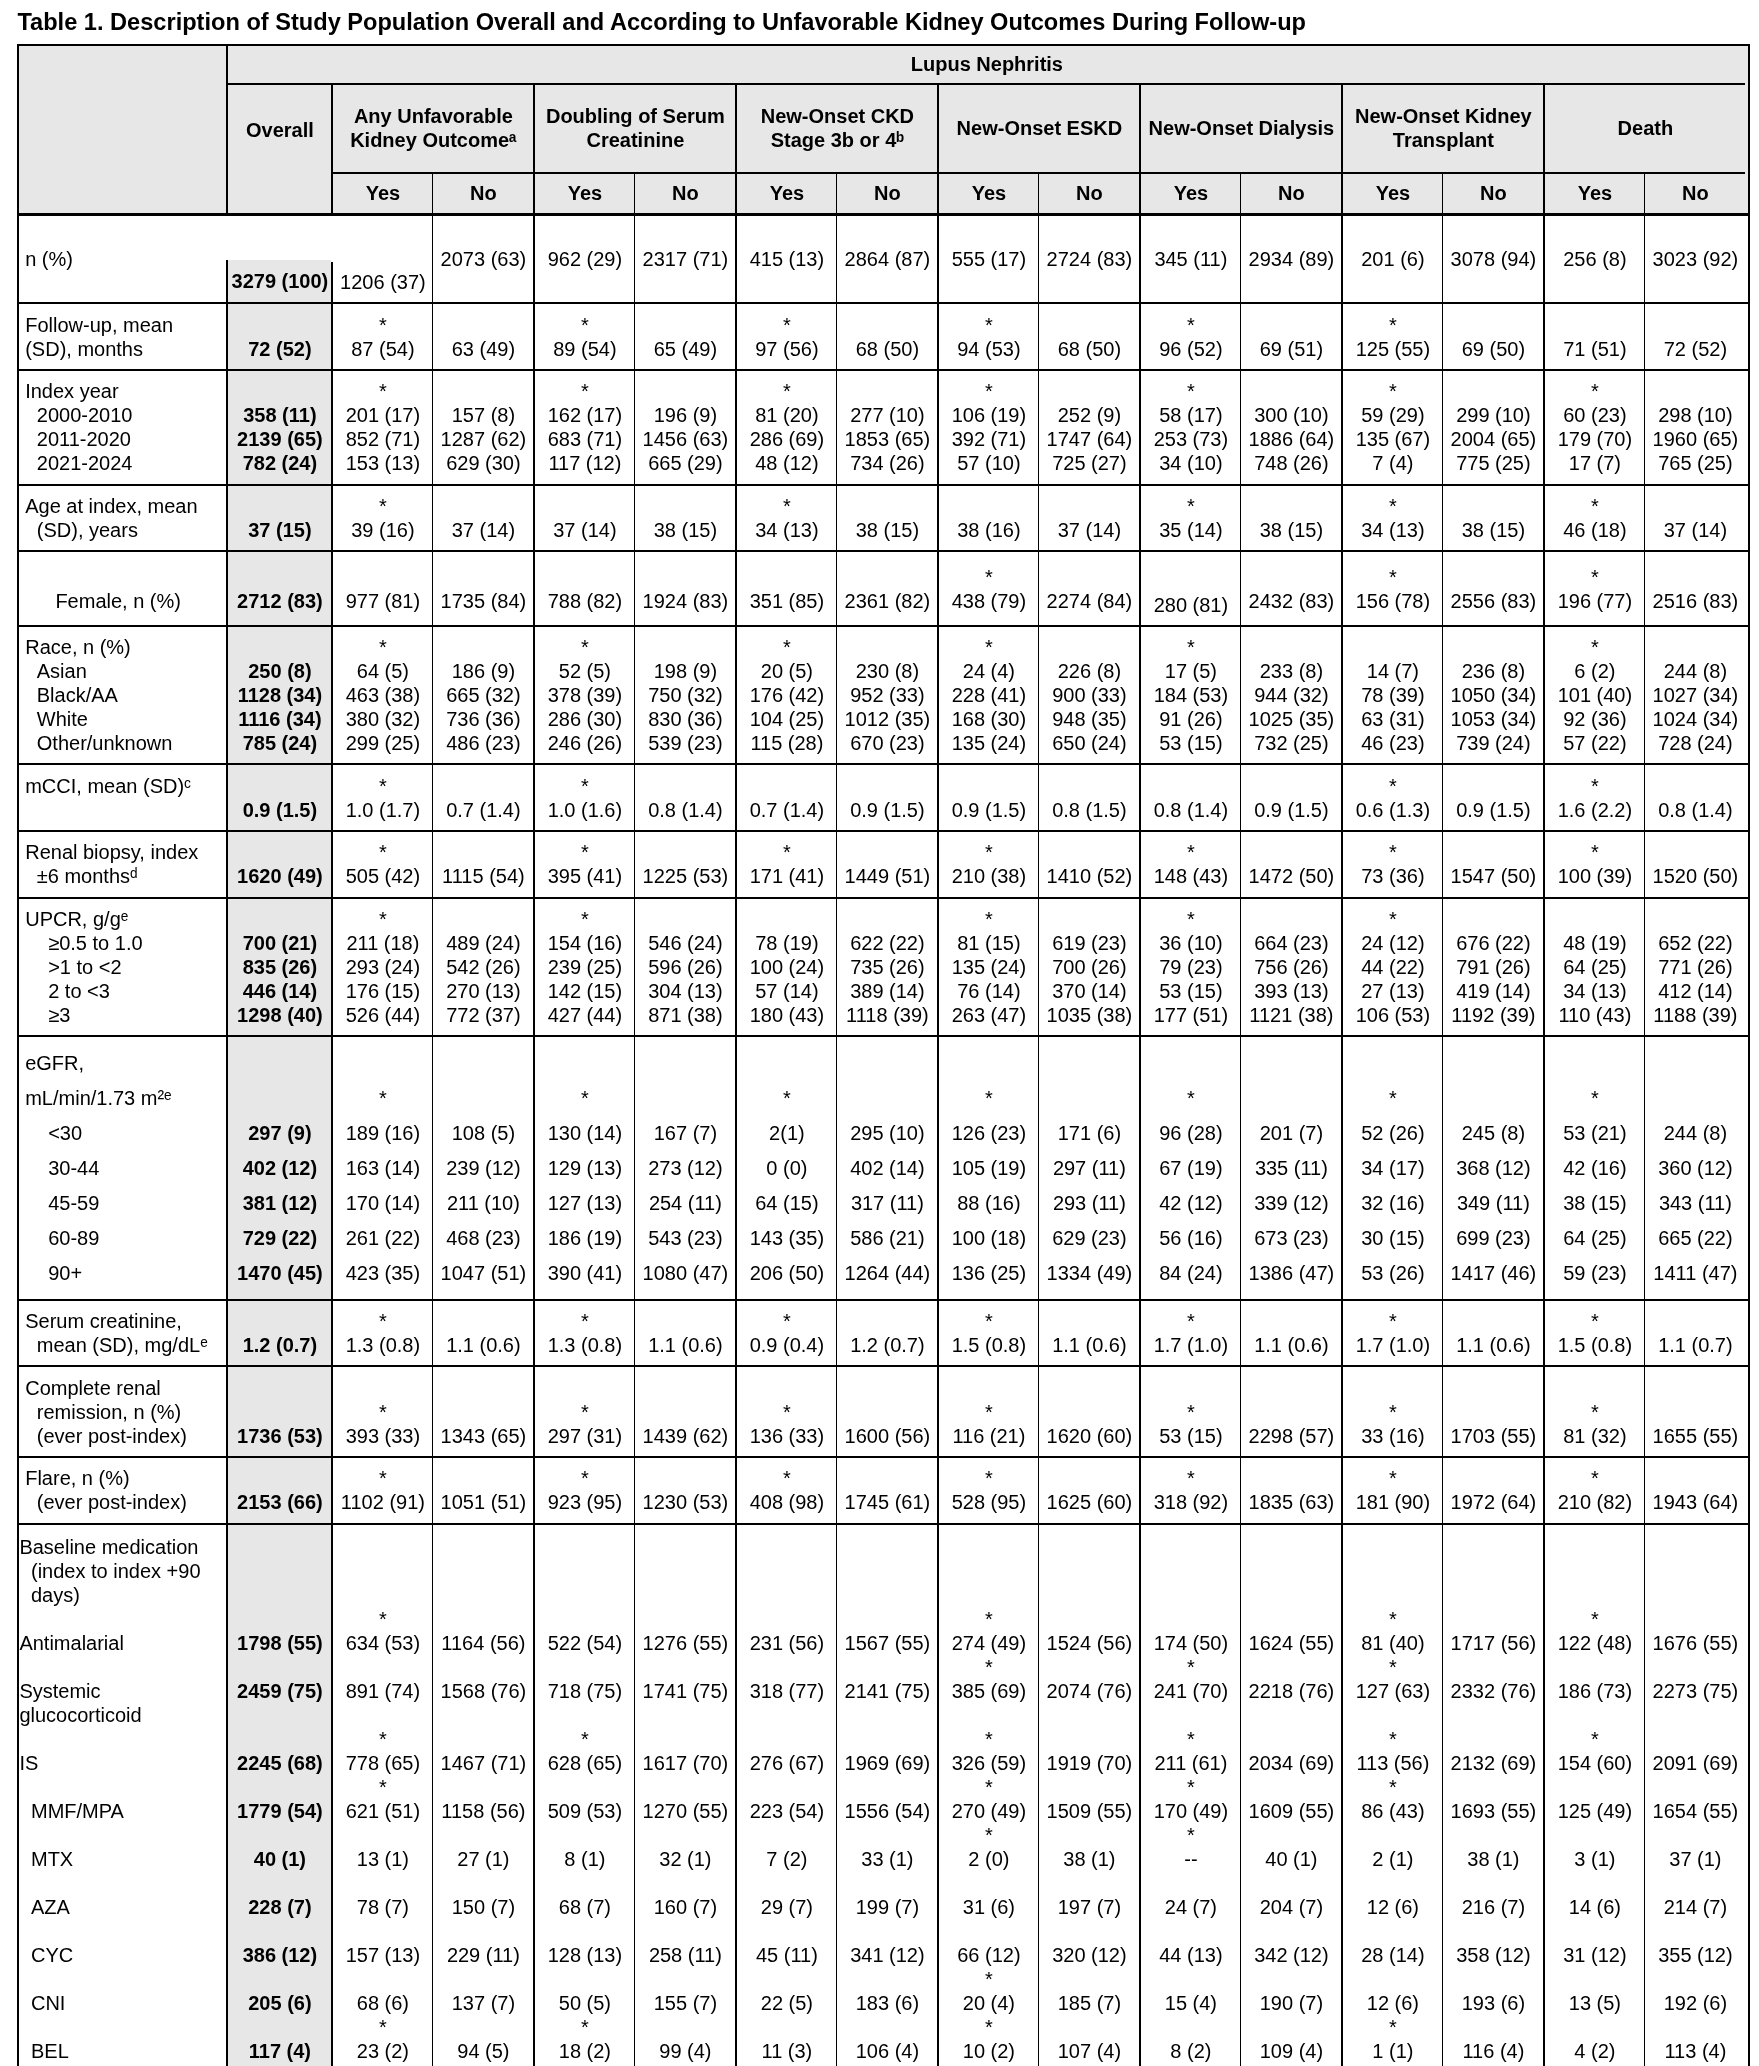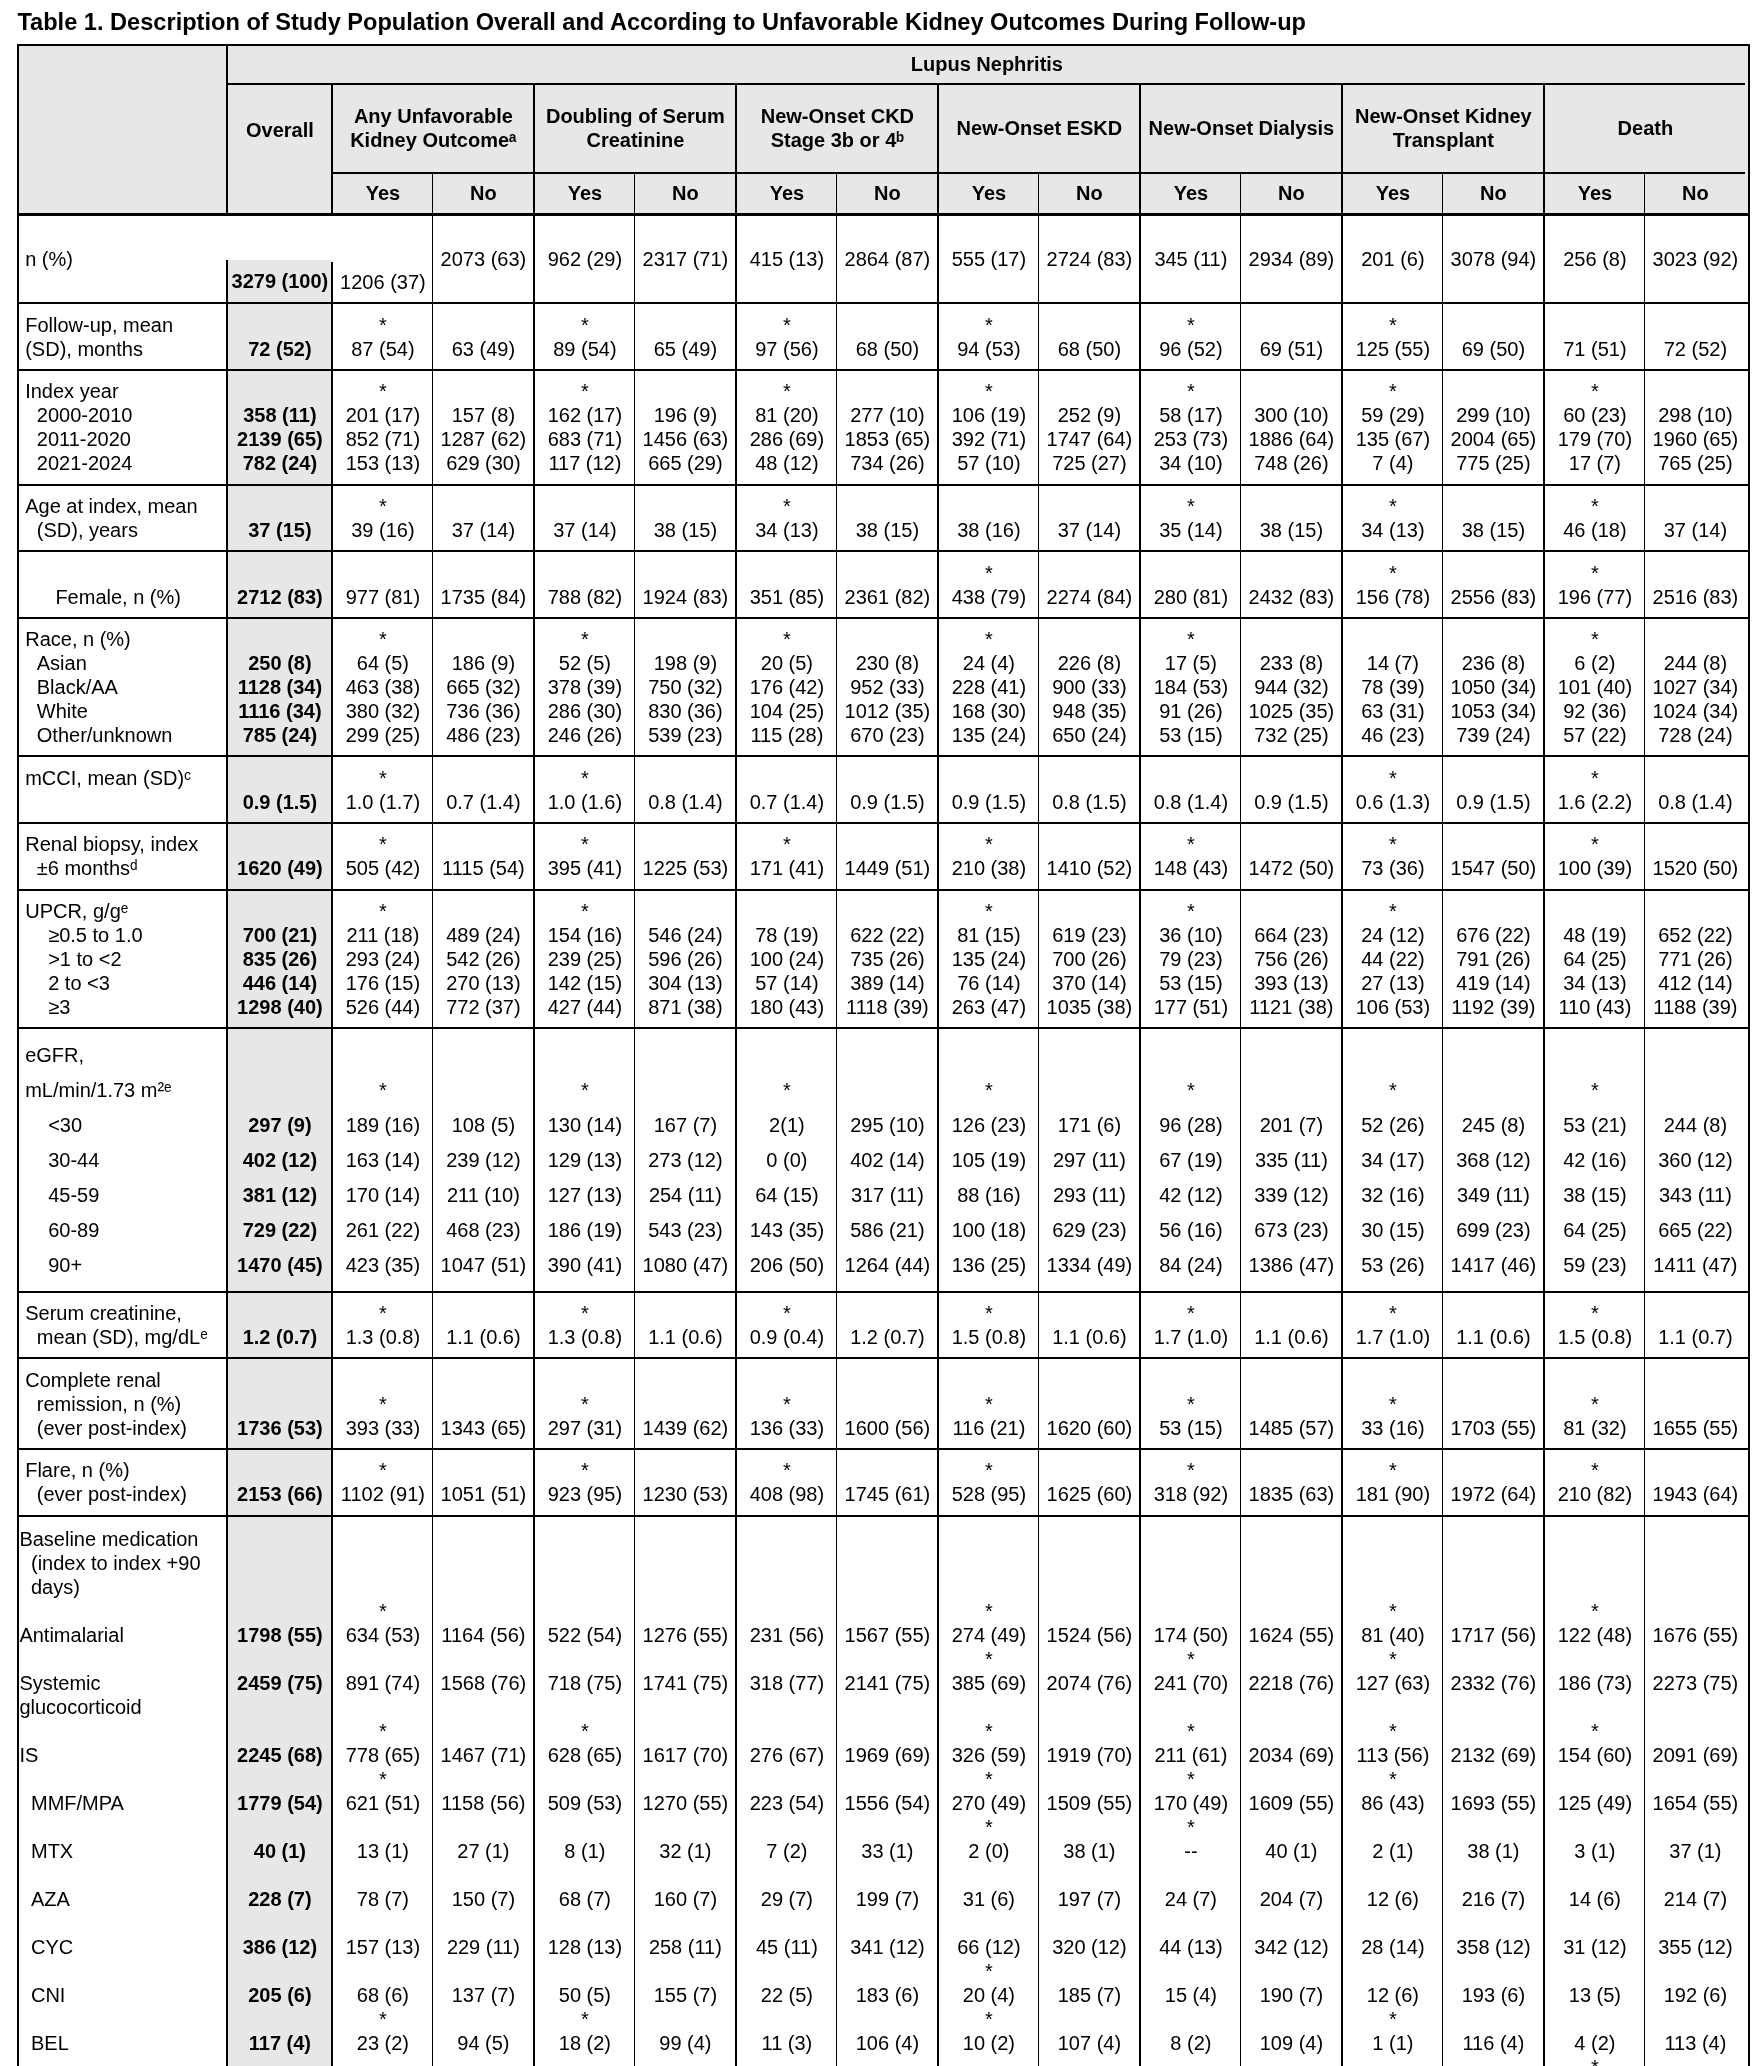--- a/index.html
+++ b/index.html
@@ -397,21 +397,21 @@
             <div class="ln">2361 (82)</div>
           </div>
           <div class="cell c-dat bl5" style="grid-column: 9;">
             <div class="ln">*</div>
             <div class="ln">438 (79)</div>
           </div>
           <div class="cell c-dat bl3" style="grid-column: 10;">
             <div class="ln">&nbsp;</div>
             <div class="ln">2274 (84)</div>
           </div>
-          <div class="cell c-dat bl5" style="grid-column: 11;">
+          <div class="cell c-dat bl5" style="grid-column: 11; gap: 8px;">
             <div class="ln">&nbsp;</div>
             <div class="ln">280 (81)</div>
           </div>
           <div class="cell c-dat bl3" style="grid-column: 12;">
             <div class="ln">&nbsp;</div>
             <div class="ln">2432 (83)</div>
           </div>
           <div class="cell c-dat bl5" style="grid-column: 13;">
             <div class="ln">*</div>
             <div class="ln">156 (78)</div>
@@ -1053,21 +1053,21 @@
             <div class="ln">1620 (60)</div>
           </div>
           <div class="cell c-dat bl5" style="grid-column: 11;">
             <div class="ln">&nbsp;</div>
             <div class="ln">*</div>
             <div class="ln">53 (15)</div>
           </div>
           <div class="cell c-dat bl3" style="grid-column: 12;">
             <div class="ln">&nbsp;</div>
             <div class="ln">&nbsp;</div>
-            <div class="ln">1485 (57)</div>
+            <div class="ln">2298 (57)</div>
           </div>
           <div class="cell c-dat bl5" style="grid-column: 13;">
             <div class="ln">&nbsp;</div>
             <div class="ln">*</div>
             <div class="ln">33 (16)</div>
           </div>
           <div class="cell c-dat bl3" style="grid-column: 14;">
             <div class="ln">&nbsp;</div>
             <div class="ln">&nbsp;</div>
             <div class="ln">1703 (55)</div>

